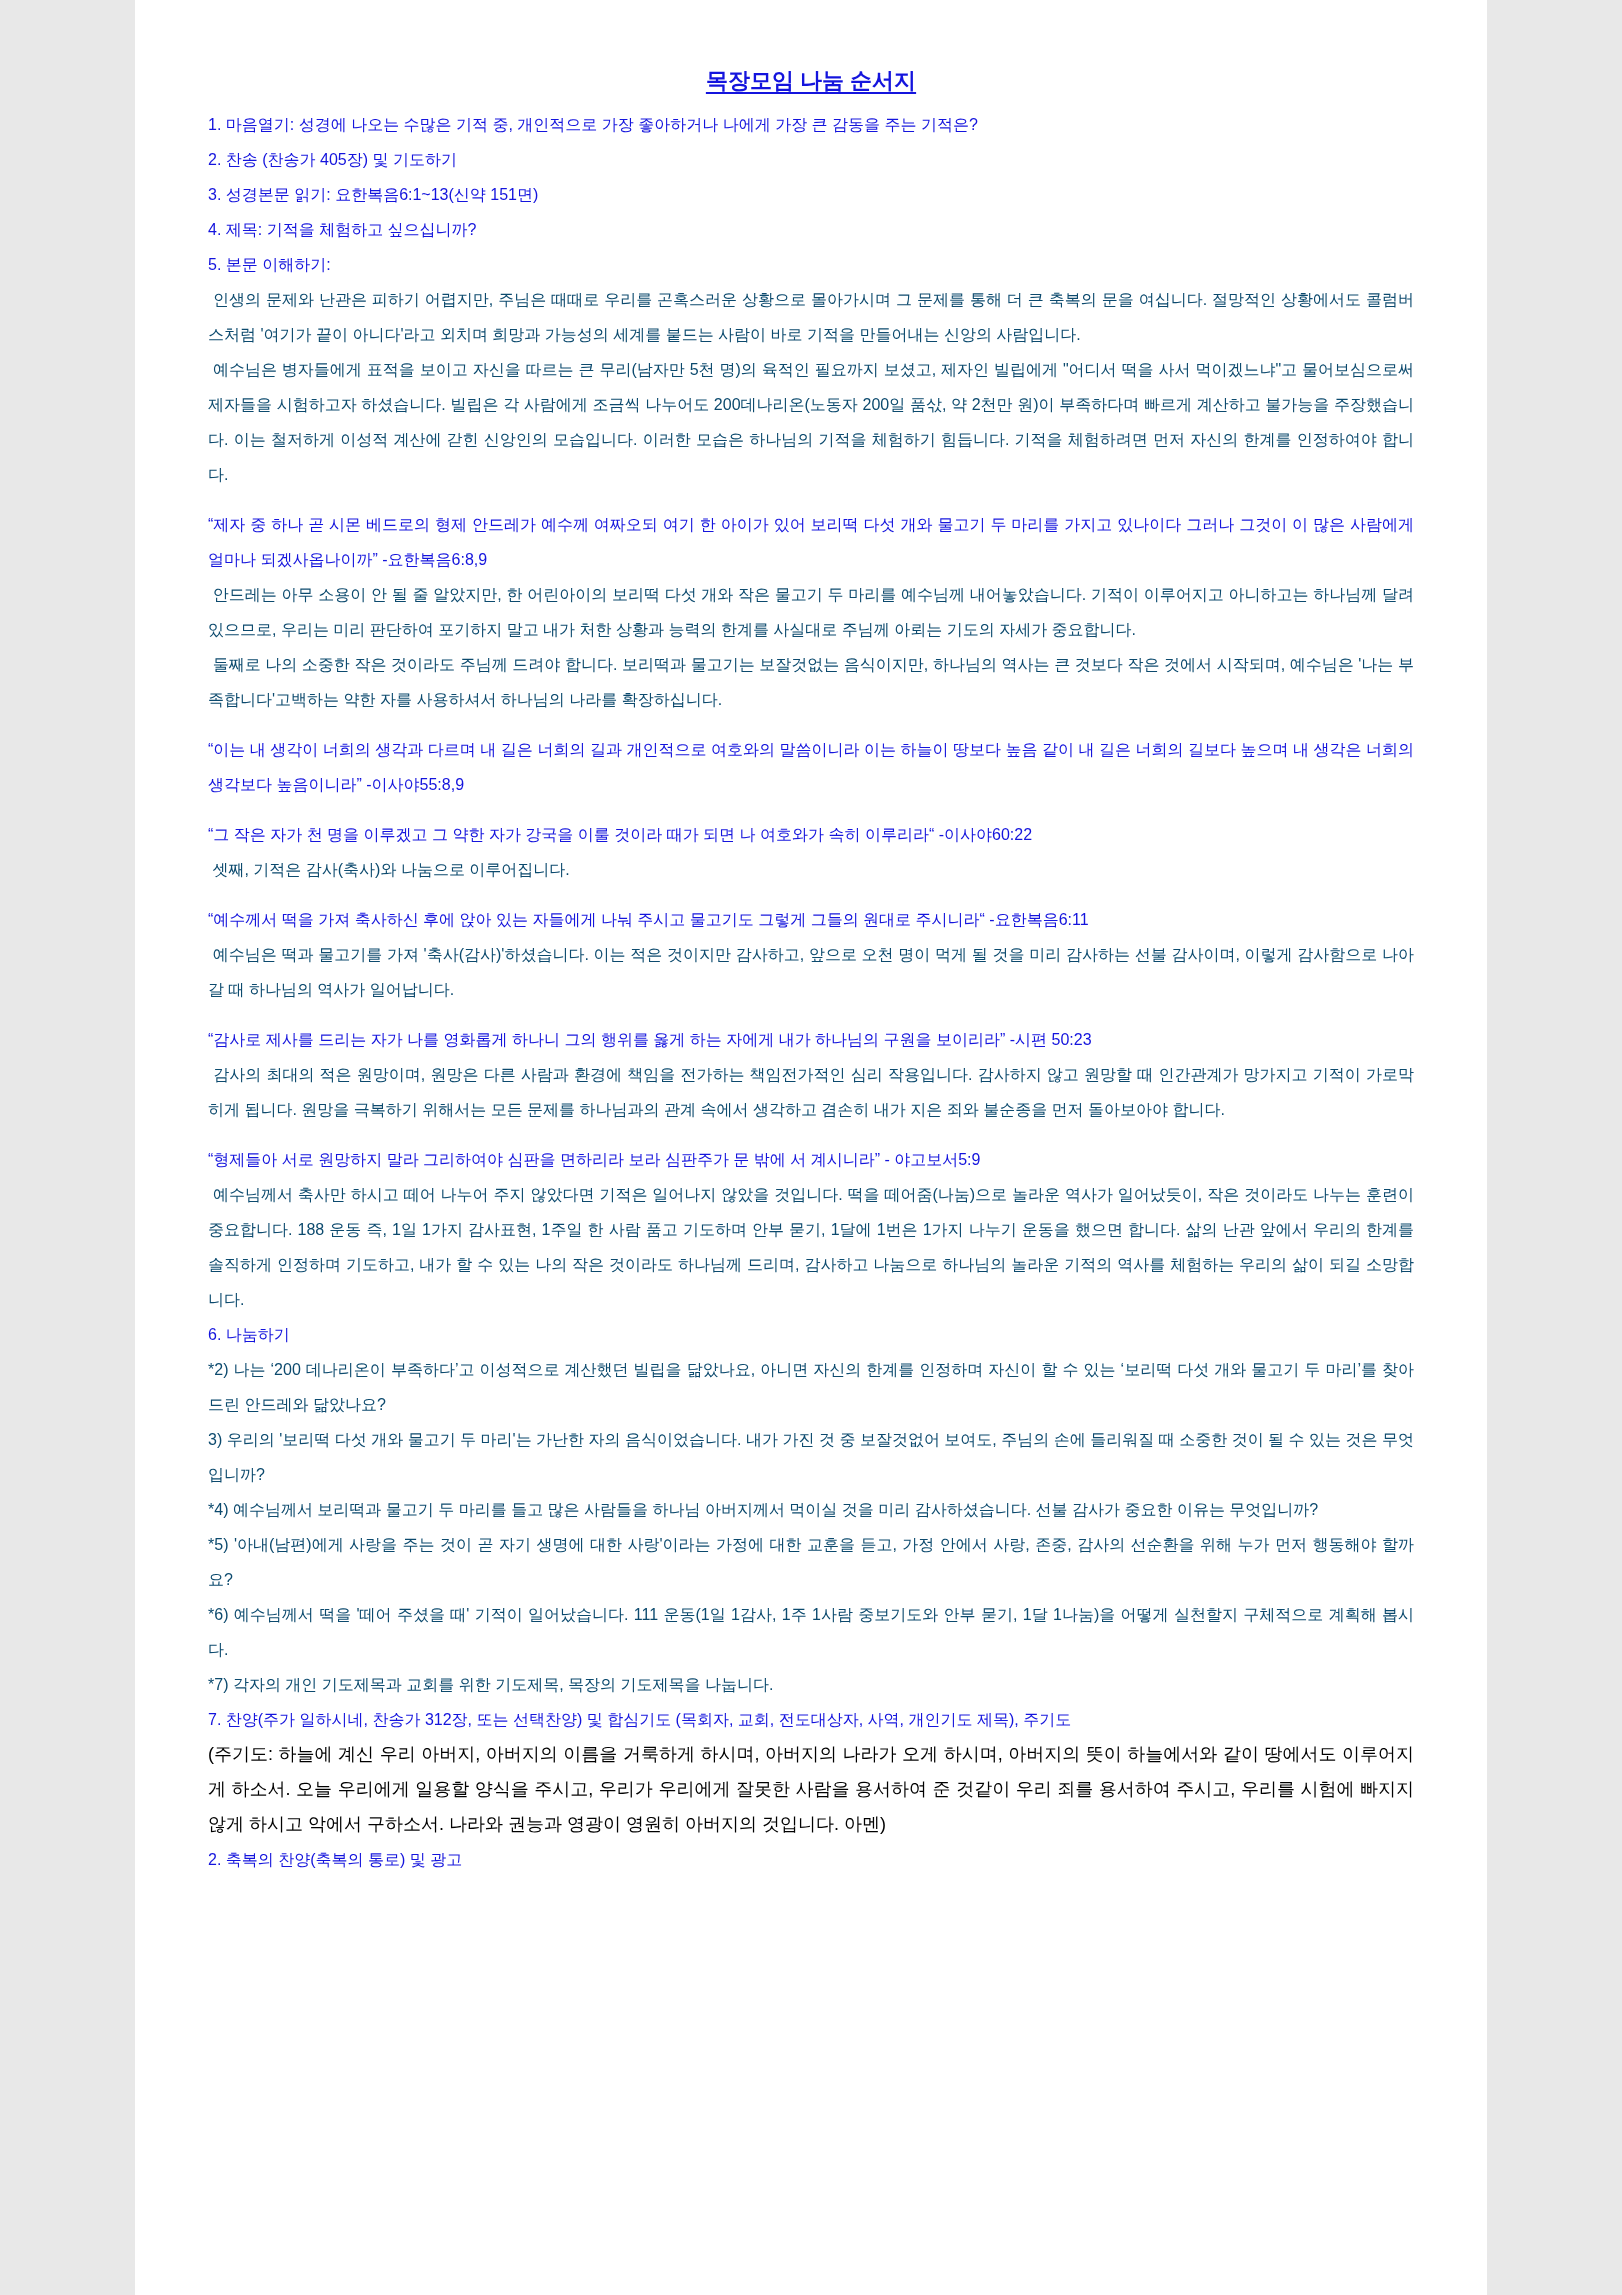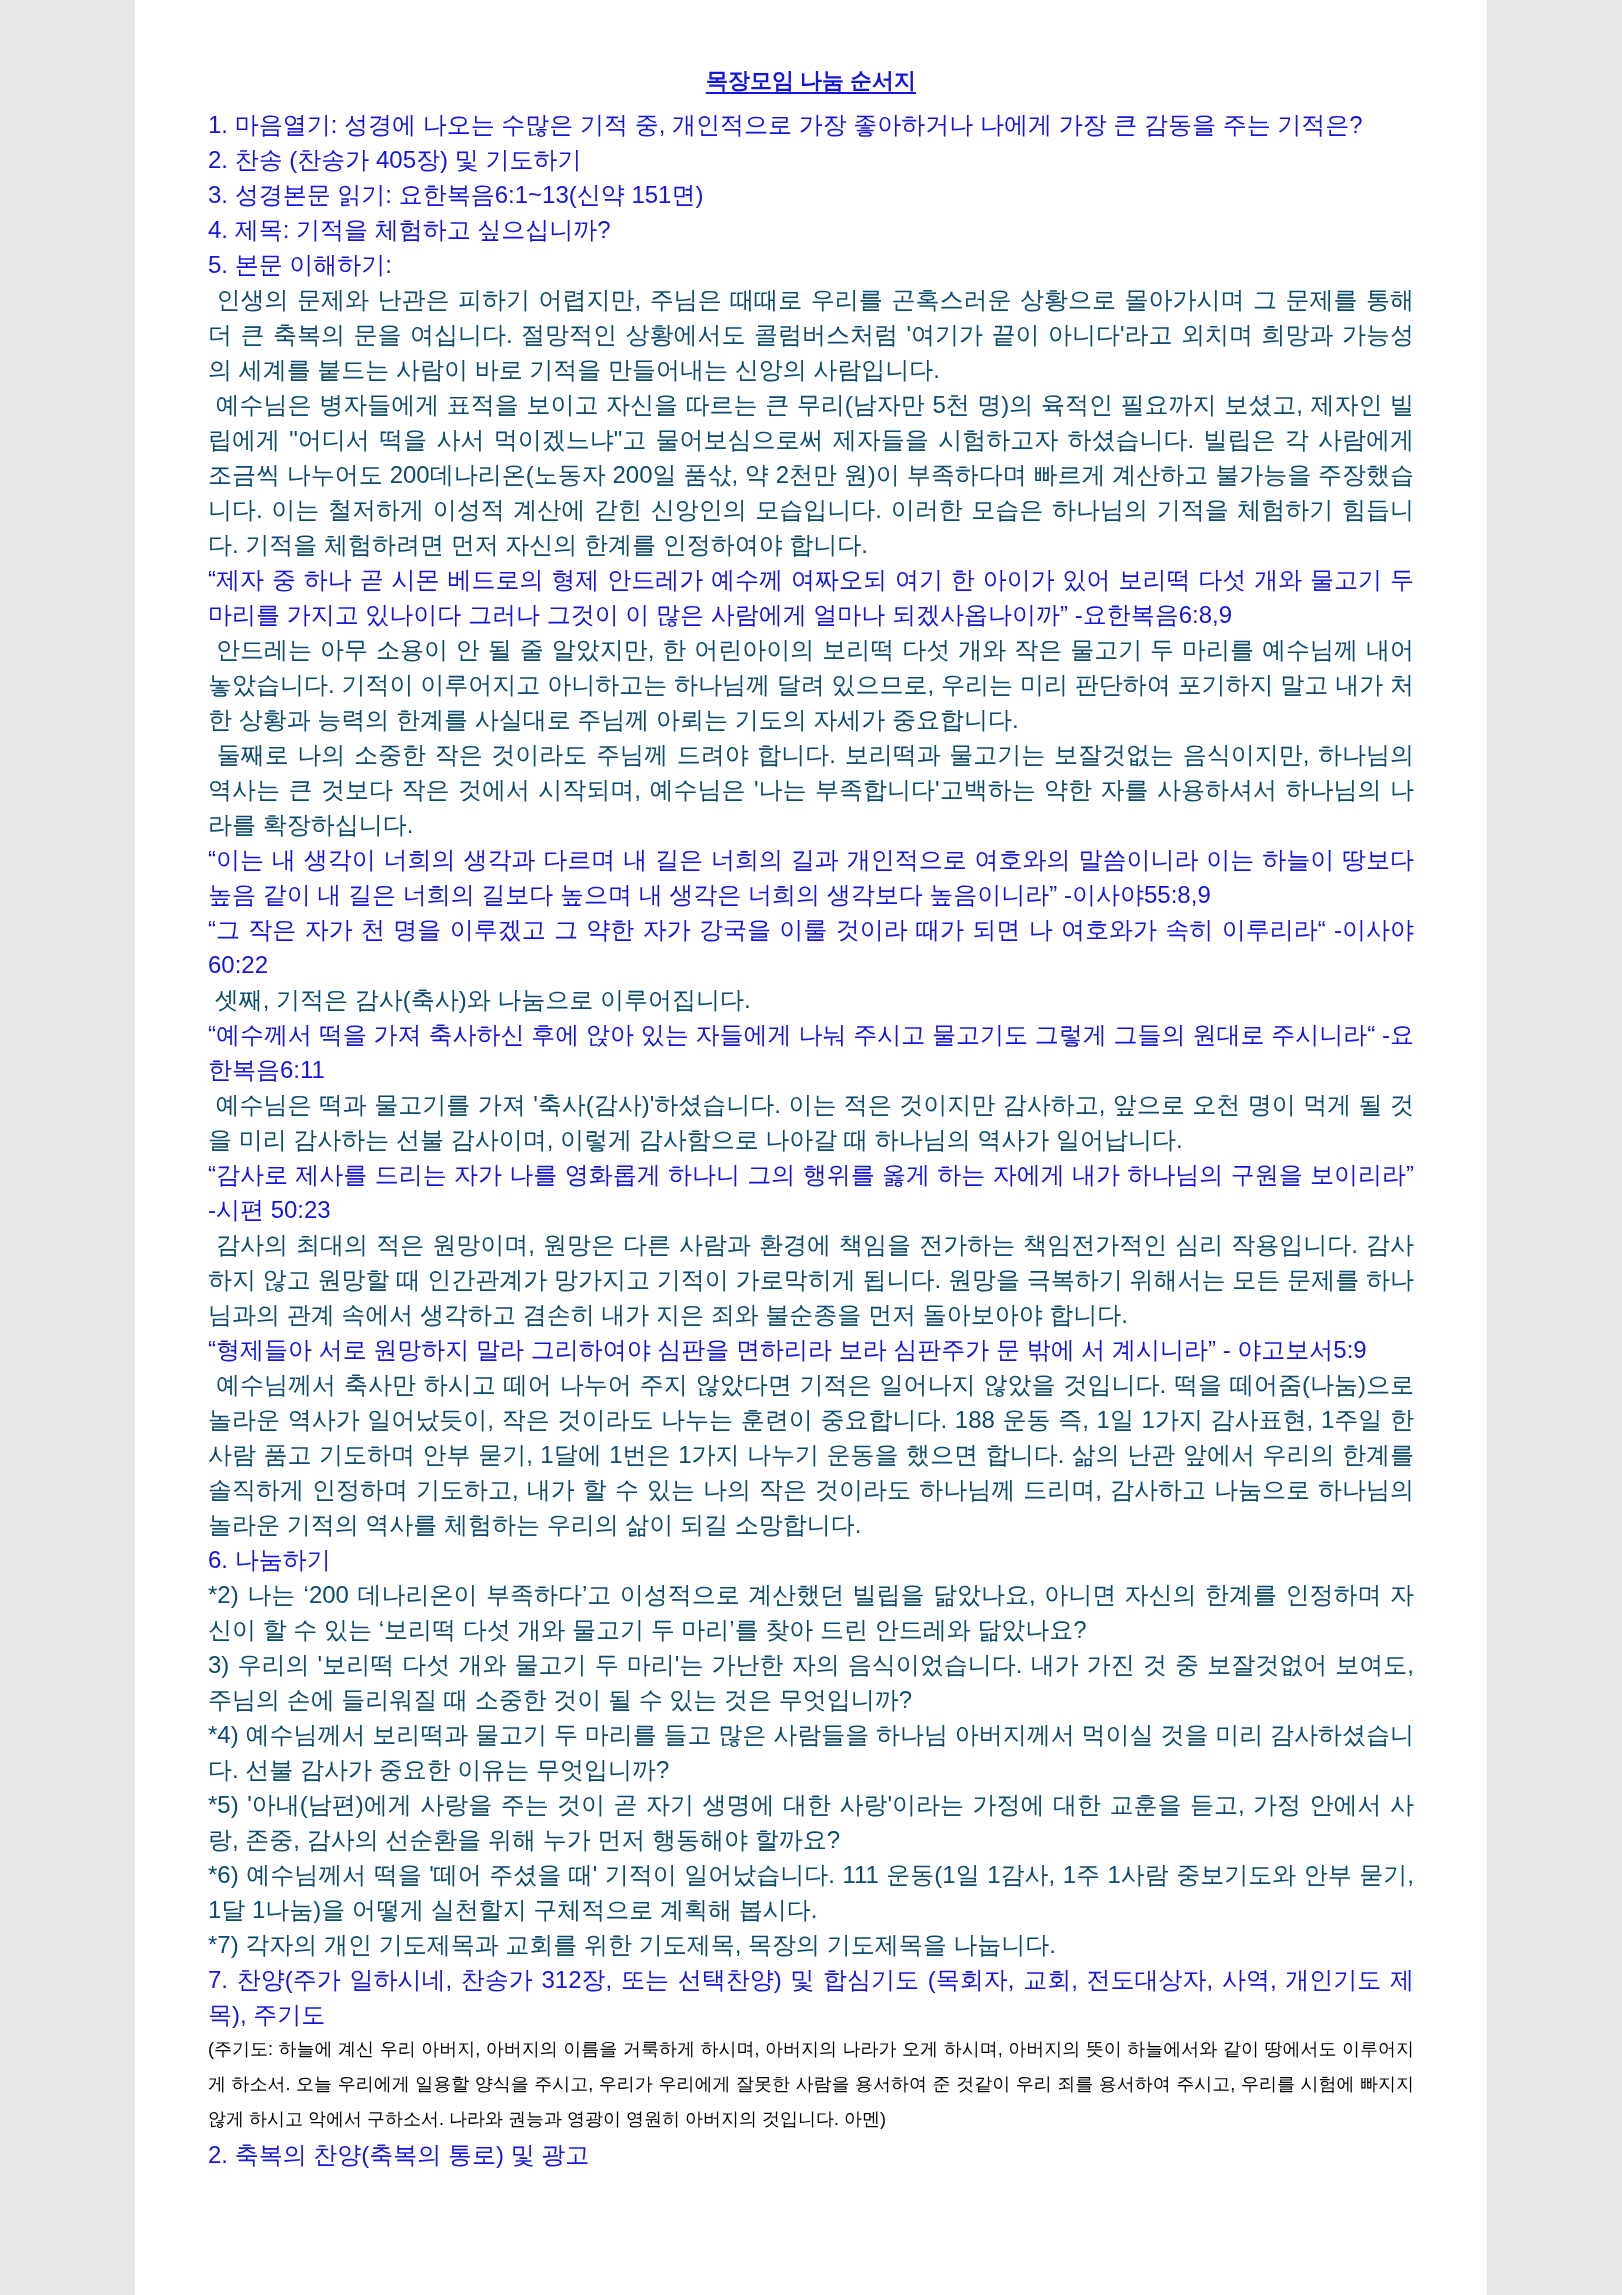--- a/index.html
+++ b/index.html
@@ -18,29 +18,29 @@
     text-align:center;
     font-size:22px;
     font-weight:bold;
     color:#1414dd;
     text-decoration:underline;
     text-underline-offset:3.9px;
     margin:0 0 9.2px 0;
     line-height:35px;
   }
   .block{
-    font-size:24px;
+    font-size:16px;
     line-height:35px;
     text-align:justify;
     white-space:pre-wrap;
     margin:0;
   }
   .block.item,
   .block.heading{color:#1414dd;}
-  .block.verse{color:#1414dd;}
+  .block.verse{color:#1414dd;margin-top:15px;}
   .block.body{color:#0c4a6e;}
   .block.prayer{color:#000000;font-size:18px;}
 </style>
 </head>
 <body>
 
 <div class="page">
   <h1 class="doc-title">목장모임 나눔 순서지</h1>
   <div>
       <div class="block item">1. 마음열기: 성경에 나오는 수많은 기적 중, 개인적으로 가장 좋아하거나 나에게 가장 큰 감동을 주는 기적은?</div>

